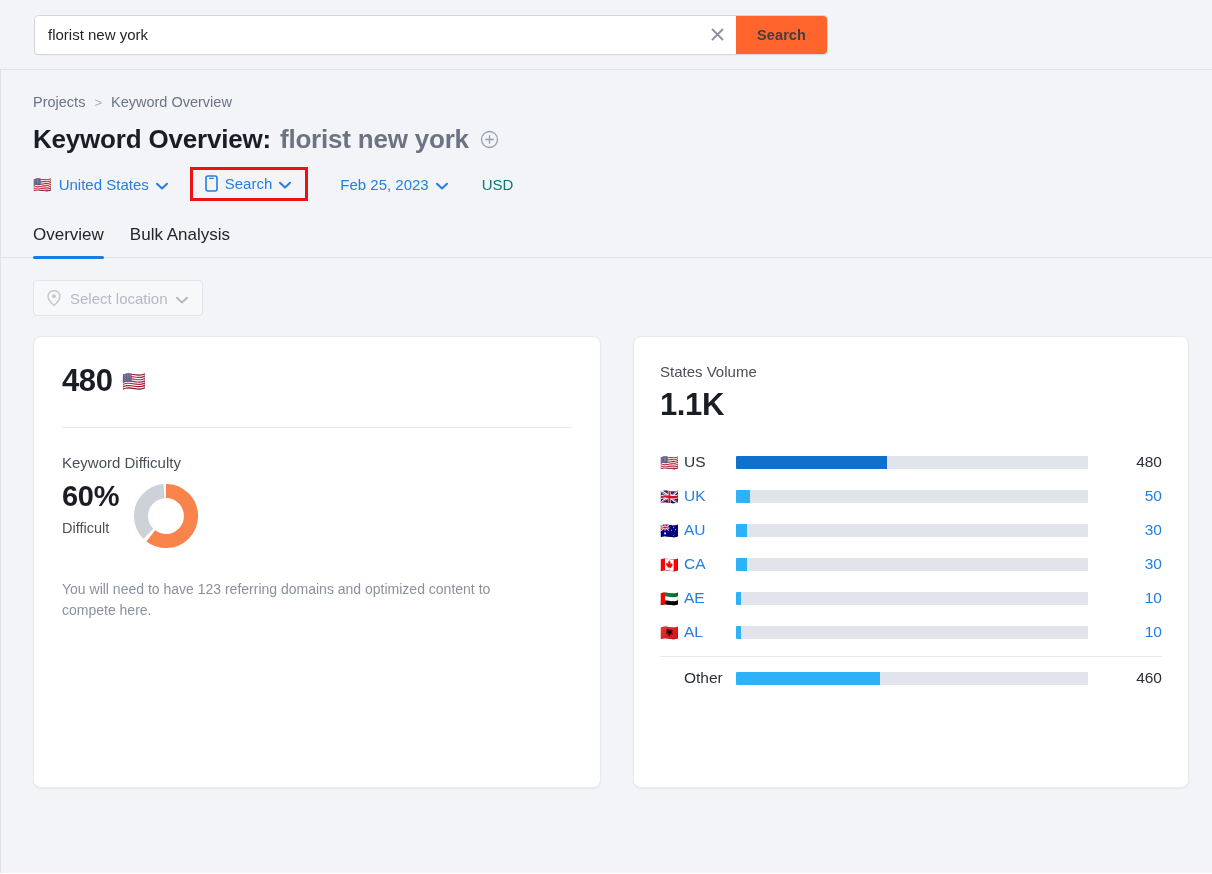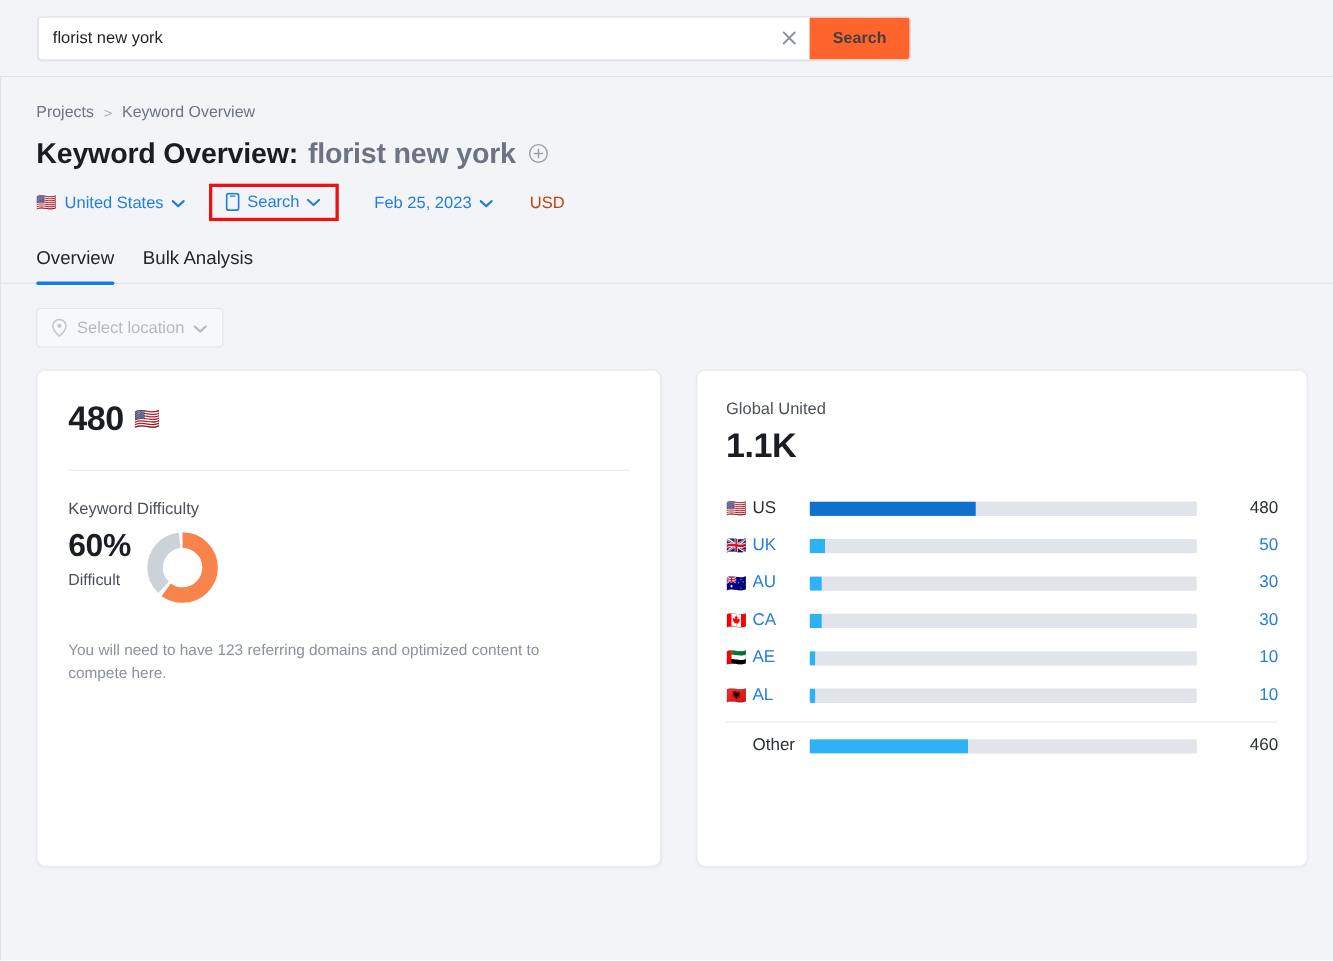--- a/index.html
+++ b/index.html
@@ -120,21 +120,21 @@
     font-size: 15px;
   }
   .meta-item {
     display: flex;
     align-items: center;
     gap: 7px;
     color: #237ee0;
     cursor: pointer;
     white-space: nowrap;
   }
-  .meta-item.plain { color: #c2410c; cursor: default; }
+  .meta-item.plain { color: #0f766e; cursor: default; }
   .flag-sm { font-size: 15px; line-height: 1; }
   .caret { display: inline-block; }
 
   .device-highlight {
     border: 3px solid #ee1111;
     padding: 5px 14px 6px 12px;
     margin: 0 10px 0 22px;
     display: flex;
     align-items: center;
     gap: 8px;
@@ -410,21 +410,21 @@
             <circle cx="21" cy="21" r="15.9" fill="none" stroke="#cdd1d8" stroke-width="9" stroke-dasharray="36 64" stroke-dashoffset="-62" transform="rotate(-90 21 21)"></circle>
             <circle id="kd-arc" cx="21" cy="21" r="15.9" fill="none" stroke="#f8834b" stroke-width="9" stroke-dasharray="60 40" stroke-dashoffset="0" transform="rotate(-90 21 21)"></circle>
           </svg>
         </div>
       </div>
 
       <div class="kd-note">You will need to have 123 referring domains and optimized content to compete here.</div>
     </div>
 
     <div class="card card-right">
-      <div class="metric-label">Global United</div>
+      <div class="metric-label">States Volume</div>
       <div class="metric-value-row">
         <span class="metric-value">1.1K</span>
       </div>
 
       <div class="gv-list" id="gv-list">
           <div class="gv-row">
             <span class="gv-flag">🇺🇸</span>
             <span class="gv-code dark">US</span>
             <div class="gv-track" style="background: rgb(225, 228, 234);">
               <div class="gv-fill" style="width: 43%; background: rgb(16, 113, 205);"></div>

